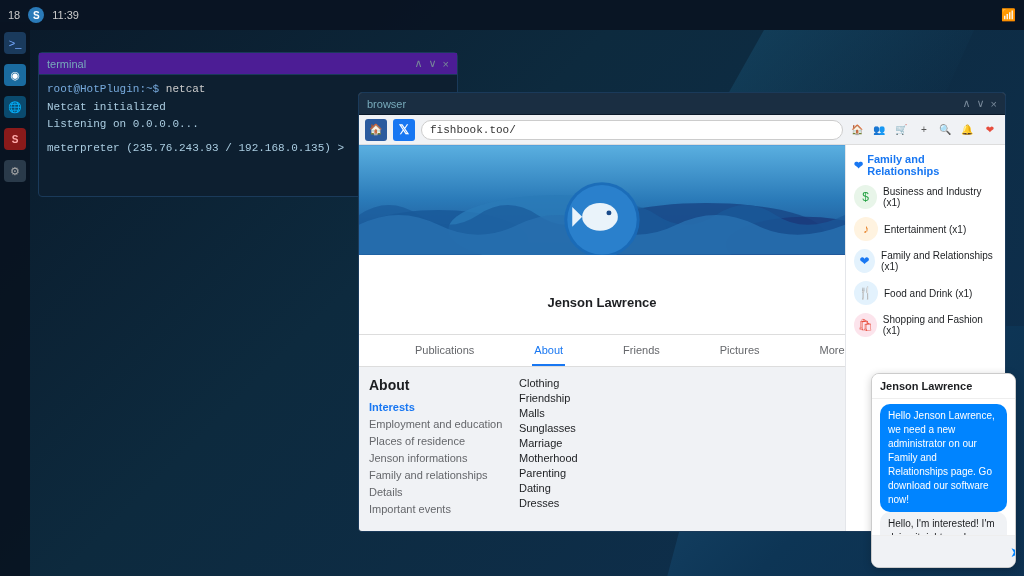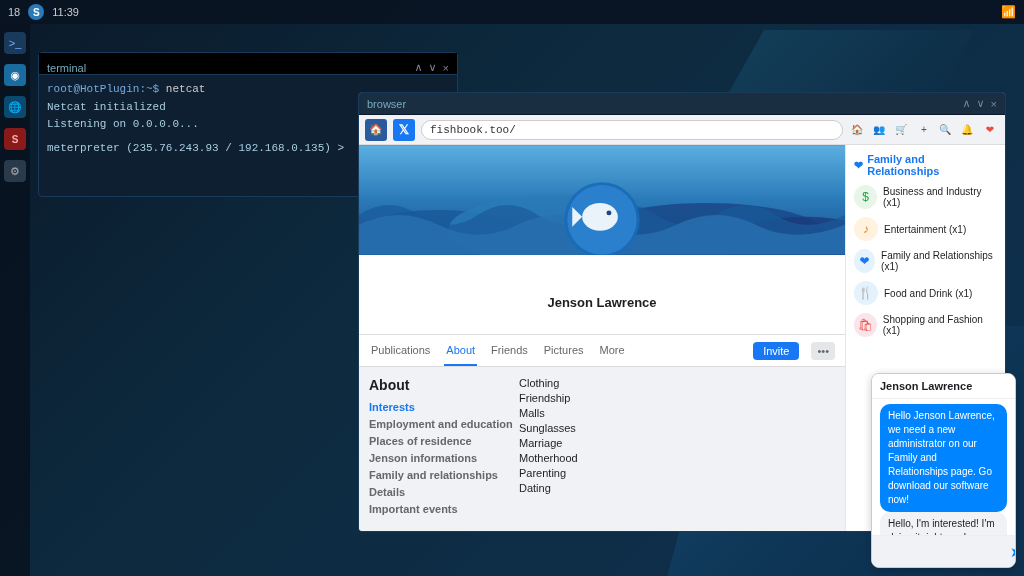--- a/index.html
+++ b/index.html
@@ -40,21 +40,21 @@
       clip-path: polygon(30% 0%, 100% 0%, 70% 100%, 0% 80%);
       opacity: 0.5;
     }
 
     
     .taskbar {
       position: absolute;
       top: 0;
       left: 0;
       right: 0;
-      height: 24px;
+      height: 30px;
       background: rgba(10, 20, 35, 0.95);
       display: flex;
       align-items: center;
       justify-content: space-between;
       padding: 0 8px;
       z-index: 100;
     }
     .taskbar-left {
       display: flex;
       align-items: center;
@@ -127,23 +127,23 @@
       left: 38px;
       width: 420px;
       height: 145px;
       background: #0d1f30;
       border: 1px solid #1a3a5a;
       border-radius: 4px;
       z-index: 30;
     }
     .window-titlebar {
       height: 22px;
-      background: #000000;
-      display: flex;
-      align-items: flex-end;
+      background: #4c1d95;
+      display: flex;
+      align-items: center;
       justify-content: space-between;
       padding: 0 8px;
       border-bottom: 1px solid #1a3a5a;
     }
     .window-title {
       font-size: 11px;
       color: #7ab;
     }
     .window-controls {
       display: flex;
@@ -290,20 +290,21 @@
     }
     .profile-nav-item {
       font-size: 11px;
       color: #65676b;
       cursor: pointer;
       padding: 0 2px;
       height: 100%;
       display: flex;
       align-items: center;
       border-bottom: 2px solid transparent;
+      margin-left: 44px;
     }
     .profile-nav-item.active {
       color: #1877f2;
       border-bottom-color: #1877f2;
     }
     .profile-nav-invite {
       margin-left: auto;
       background: #1877f2;
       color: white;
       border: none;
@@ -344,21 +345,20 @@
       color: #1877f2;
       font-weight: 600;
       margin-bottom: 5px;
       font-size: 11px;
     }
     .about-section-item {
       color: #65676b;
       margin-bottom: 5px;
       font-size: 11px;
       cursor: pointer;
-      font-weight: bold;
     }
     .about-content {
       flex: 1;
       font-size: 11px;
       color: #1c1e21;
     }
     .interest-item {
       margin-bottom: 3px;
       font-size: 11px;
     }
@@ -616,20 +616,21 @@
         </div>
         <div class="about-content">
           <div class="interest-item">Clothing</div>
           <div class="interest-item">Friendship</div>
           <div class="interest-item">Malls</div>
           <div class="interest-item">Sunglasses</div>
           <div class="interest-item">Marriage</div>
           <div class="interest-item">Motherhood</div>
           <div class="interest-item">Parenting</div>
           <div class="interest-item">Dating</div>
+          <div class="interest-item">Dresses</div>
         </div>
       </div>
     </div>
 
     <div class="fb-sidebar-panel">
       <div class="sidebar-panel-title">
         <span style="color:#1877f2;">❤</span>
         <span>Family and Relationships</span>
       </div>
 

